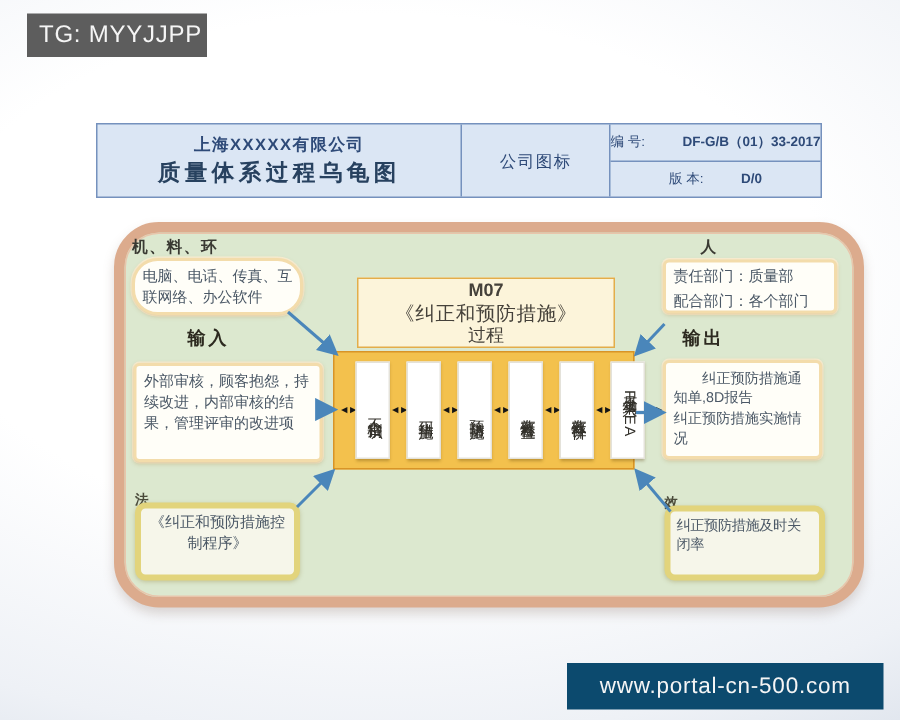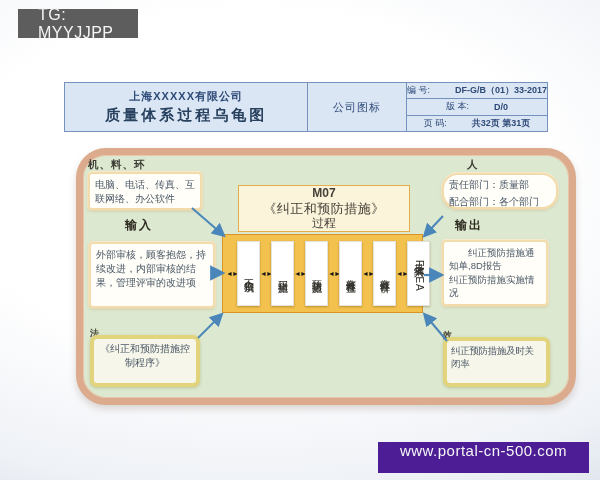--- a/index.html
+++ b/index.html
@@ -9,26 +9,26 @@
     font-family:"Liberation Sans","DejaVu Sans",sans-serif;
     background:
       radial-gradient(130% 95% at 42% 38%, #ffffff 38%, #eef1f6 68%, #d8dfe9 88%, #ccd5e3 100%);
     color:#3f4d5a;
   }
 
   
   .tg-tag {
     position:absolute; left:18px; top:9px; width:120px; height:29px;
     background:#5d5d5d; color:#f5f5f5; font-size:16px;
-    display:flex; align-items:center; padding-left:20px; letter-spacing:0.5px;
+    display:flex; align-items:center; padding-left:8px; letter-spacing:0.5px;
   }
   .watermark {
     position:absolute; left:378px; top:442px; width:211px; height:31px;
-    background:#4c1d95; color:#f5f5f5; font-size:15px;
-    display:flex; justify-content:center; letter-spacing:0.5px;
+    background:#0c4a6e; color:#f5f5f5; font-size:15px;
+    display:flex; align-items:center; justify-content:center; letter-spacing:0.5px;
   }
 
   
   .title-block {
     position:absolute; left:64px; top:82px; width:484px; height:50px;
     background:#dbe6f4; border:1px solid #7591bd; display:flex; color:#2e4a78;
   }
   .tb-cell { border-right:1px solid #7591bd; }
   .tb-logo { width:99px; display:flex; align-items:center; justify-content:center;
     font-size:11px; letter-spacing:1px; }
@@ -116,36 +116,32 @@
   </div>
   <div class="tb-right">
     <div class="tb-row">
       <span>编 号:</span>
       <b>DF-G/B（01）33-2017</b>
     </div>
     <div class="tb-row">
       <span>版 本:</span>
       <b>D/0</b>
     </div>
-    <div class="tb-row">
-      <span>页 码:</span>
-      <b>共32页 第31页</b>
-    </div>
   </div>
 </div>
 
 <div class="diagram">
 
   <div class="lbl" style="left:5px; top:3px; width:120px;">机、料、环</div>
-  <div class="soft-box" style="left:5px; top:17px; width:114px; height:38px;">
+  <div class="soft-box" style="left:5px; top:17px; width:114px; height:38px;border-radius:17px;">
     <span>电脑、电话、传真、互联网络、办公软件</span>
   </div>
 
   <div class="lbl" style="left:384px; top:3px; width:60px;">人</div>
-  <div class="soft-box" style="left:359px; top:18px; width:116px; height:36px; padding-top:3px;border-radius:16px;">
+  <div class="soft-box" style="left:359px; top:18px; width:116px; height:36px; padding-top:3px;">
     <div>责任部门：质量部</div>
     <div style="margin-top:3px;">配合部门：各个部门</div>
   </div>
 
   <div class="lbl lbl-io" style="left:42px; top:62px; width:60px;font-family:Liberation Serif, serif;">输入</div>
   <div class="soft-box" style="left:6px; top:87px; width:126px; height:66px;">
     <span>外部审核，顾客抱怨，持续改进，内部审核的结果，管理评审的改进项</span>
   </div>
 
   <div class="lbl lbl-io" style="left:372px; top:62px; width:40px;">输出</div>

